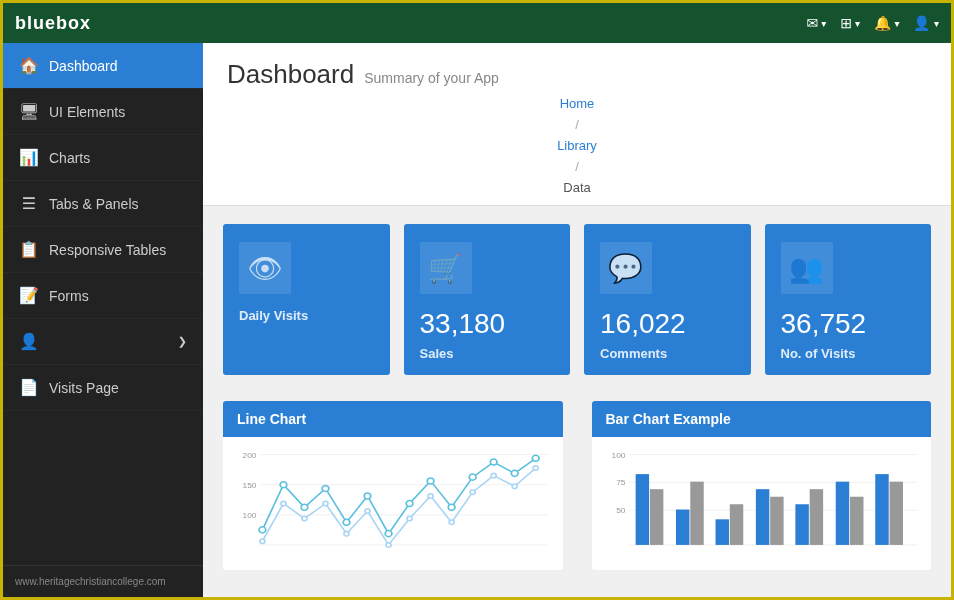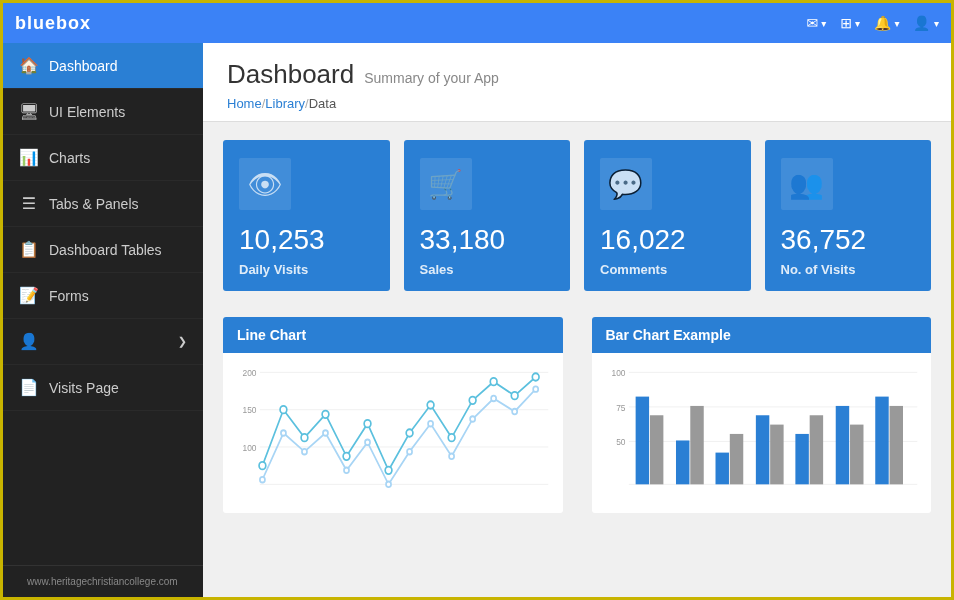--- a/index.html
+++ b/index.html
@@ -1,20 +1,20 @@
 <!DOCTYPE html>
 <html><head>
   <meta charset="utf-8">
   <style>
     * { box-sizing: border-box; margin: 0; padding: 0; }
     body { font-family: 'Segoe UI', Arial, sans-serif; background: #f0f0f0; width: 954px; height: 600px; overflow: hidden; display: flex; flex-direction: column; border: 3px solid #c8b400; }
 
     
     .navbar {
-      background: #3b82f6;
+      background: #14532d;
       height: 40px;
       display: flex;
       align-items: center;
       justify-content: space-between;
       padding: 0 12px;
       flex-shrink: 0;
     }
     .navbar-brand {
       color: white;
       font-size: 18px;
@@ -63,21 +63,21 @@
       color: #ccc;
       font-size: 14px;
       cursor: pointer;
       border-bottom: 1px solid #2a2a2a;
     }
     .sidebar-item.active { background: #2a7fd4; color: white; }
     .sidebar-item .icon { font-size: 16px; width: 20px; text-align: center; }
     .sidebar-item .chevron { margin-left: auto; font-size: 11px; }
     .sidebar-footer {
       margin-top: auto;
-      padding: 10px 24px;
+      padding: 10px 12px;
       color: #888;
       font-size: 10px;
       border-top: 1px solid #333;
     }
 
     
     .content {
       flex: 1;
       overflow-y: auto;
       background: #f0f0f0;
@@ -99,24 +99,26 @@
       font-size: 26px;
       font-weight: 300;
       color: #333;
     }
     .page-subtitle {
       font-size: 14px;
       color: #888;
     }
     .breadcrumb {
       display: flex;
+      gap: 6px;
       align-items: center;
       margin-top: 6px;
       font-size: 13px;
       color: #2a7fd4;
+      flex-direction: column;
     }
     .breadcrumb span.sep { color: #aaa; }
     .breadcrumb span.current { color: #555; }
 
     
     .cards-row {
       display: flex;
       gap: 14px;
       padding: 18px 20px 14px;
     }
@@ -168,21 +170,21 @@
     }
     .chart-title {
       background: #2a7fd4;
       color: white;
       padding: 10px 14px;
       font-size: 14px;
       font-weight: 600;
     }
     .chart-body {
       padding: 10px;
-      height: 160px;
+      height: 133px;
       position: relative;
     }
 
     
     .chart-svg {
       width: 100%;
       height: 100%;
     }
 
     .y-label {
@@ -221,21 +223,21 @@
     <div class="sidebar-item">
       <span class="icon">📊</span>
       <span>Charts</span>
     </div>
     <div class="sidebar-item">
       <span class="icon">☰</span>
       <span>Tabs &amp; Panels</span>
     </div>
     <div class="sidebar-item">
       <span class="icon">📋</span>
-      <span>Dashboard Tables</span>
+      <span>Responsive Tables</span>
     </div>
     <div class="sidebar-item">
       <span class="icon">📝</span>
       <span>Forms</span>
     </div>
     <div class="sidebar-item">
       <span class="icon">👤</span>
       <span class="chevron">❯</span>
     </div>
     <div class="sidebar-item">
@@ -257,21 +259,20 @@
         <span class="sep">/</span>
         <span>Library</span>
         <span class="sep">/</span>
         <span class="current">Data</span>
       </nav>
     </div>
 
     <div class="cards-row">
       <div class="stat-card">
         <div class="card-icon">👁</div>
-        <div class="card-value">10,253</div>
         <div class="card-label">Daily Visits</div>
       </div>
       <div class="stat-card">
         <div class="card-icon">🛒</div>
         <div class="card-value">33,180</div>
         <div class="card-label">Sales</div>
       </div>
       <div class="stat-card">
         <div class="card-icon">💬</div>
         <div class="card-value">16,022</div>

